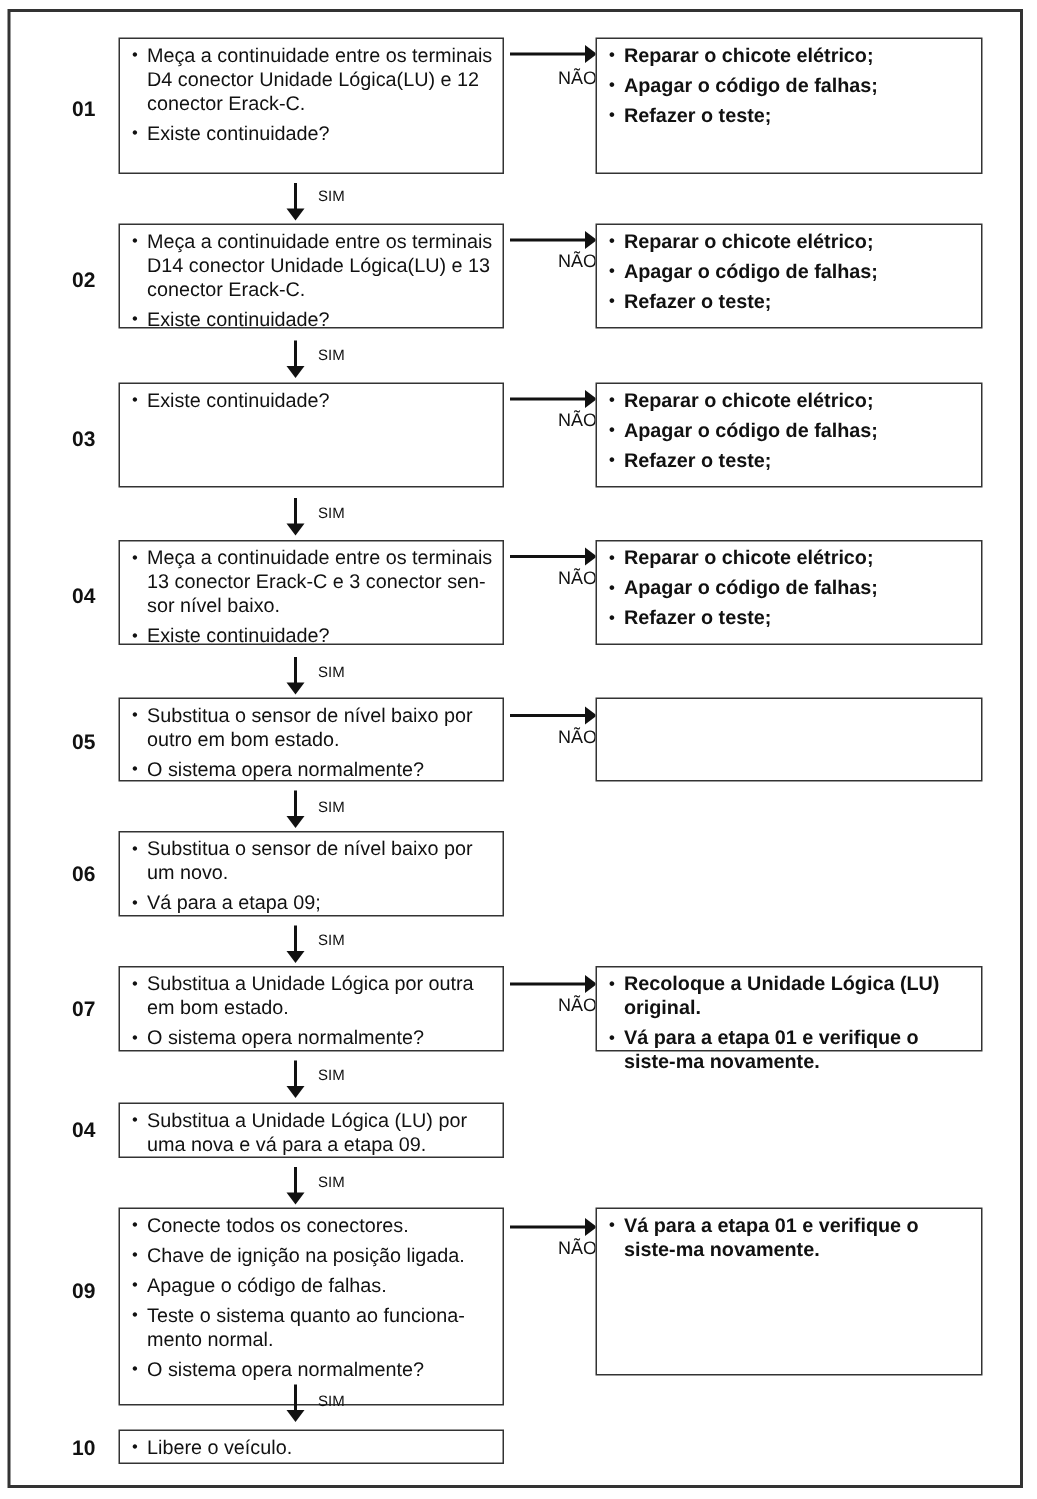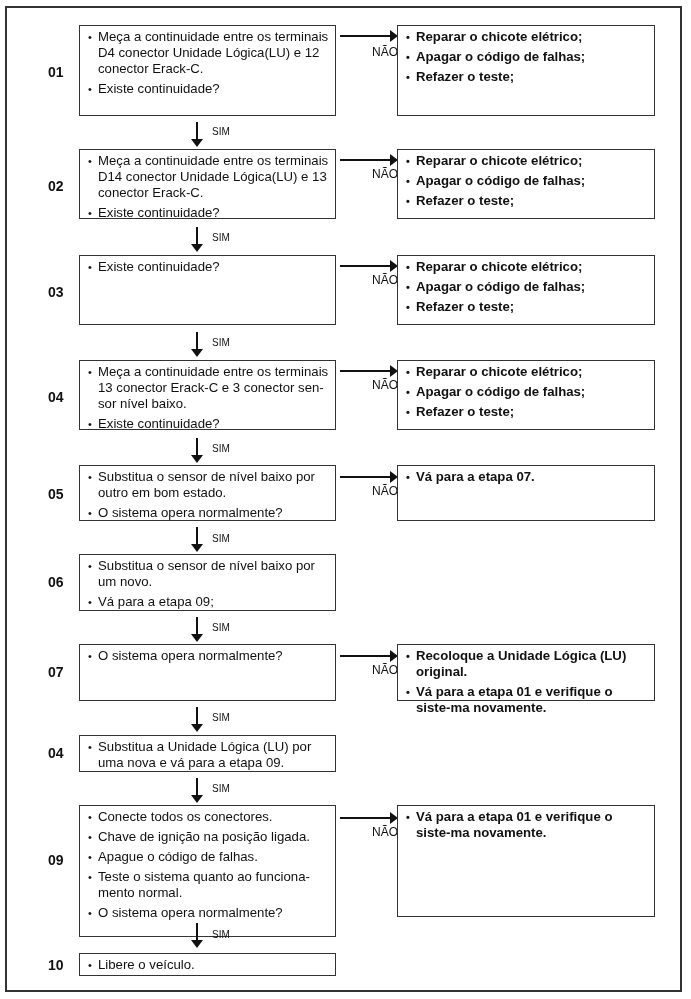--- a/index.html
+++ b/index.html
@@ -88,35 +88,35 @@
 <div class="sim" style="top:443px">SIM</div>
 
 <div class="step-num" style="top:486px">05</div>
 <div class="box left" style="top:465px;height:56px">
   <div class="item">Substitua o sensor de nível baixo por outro em bom estado.</div>
   <div class="item">O sistema opera normalmente?</div>
 </div>
 <div class="harrow" style="top:476px"></div>
 <div class="nao" style="top:484px">NÃO</div>
 <div class="box right" style="top:465px;height:56px">
-  <div class="item">Vá para a etapa 07.</div>
 </div>
 <div class="varrow" style="top:527px"></div>
 <div class="sim" style="top:533px">SIM</div>
 
 <div class="step-num" style="top:574px">06</div>
 <div class="box left" style="top:554px;height:57px">
   <div class="item">Substitua o sensor de nível baixo por um novo.</div>
   <div class="item">Vá para a etapa 09;</div>
 </div>
 <div class="varrow" style="top:617px"></div>
 <div class="sim" style="top:622px">SIM</div>
 
 <div class="step-num" style="top:664px">07</div>
 <div class="box left" style="top:644px;height:57px">
+  <div class="item">Substitua a Unidade Lógica por outra em bom estado.</div>
   <div class="item">O sistema opera normalmente?</div>
 </div>
 <div class="harrow" style="top:655px"></div>
 <div class="nao" style="top:663px">NÃO</div>
 <div class="box right" style="top:644px;height:57px">
   <div class="item">Recoloque a Unidade Lógica (LU) original.</div>
   <div class="item">Vá para a etapa 01 e verifique o siste-ma novamente.</div>
 </div>
 <div class="varrow" style="top:707px"></div>
 <div class="sim" style="top:712px">SIM</div>

